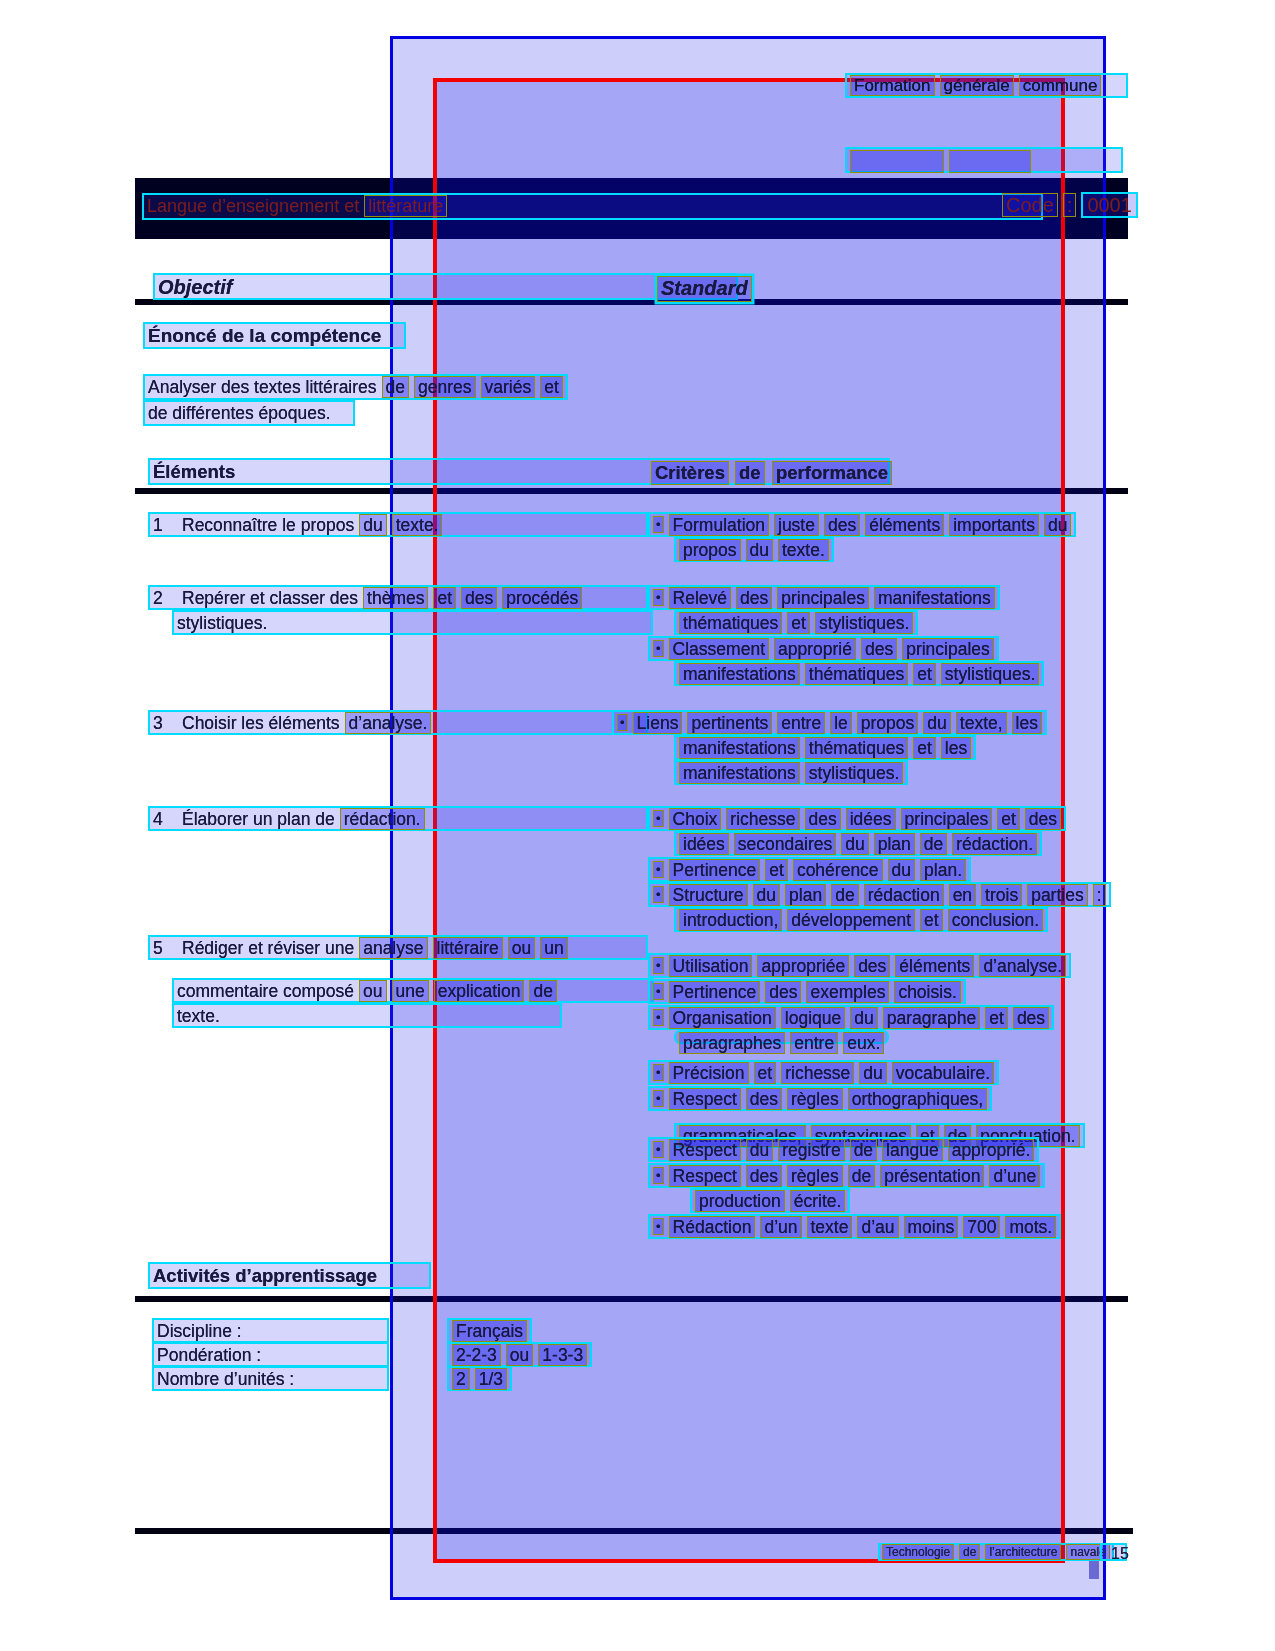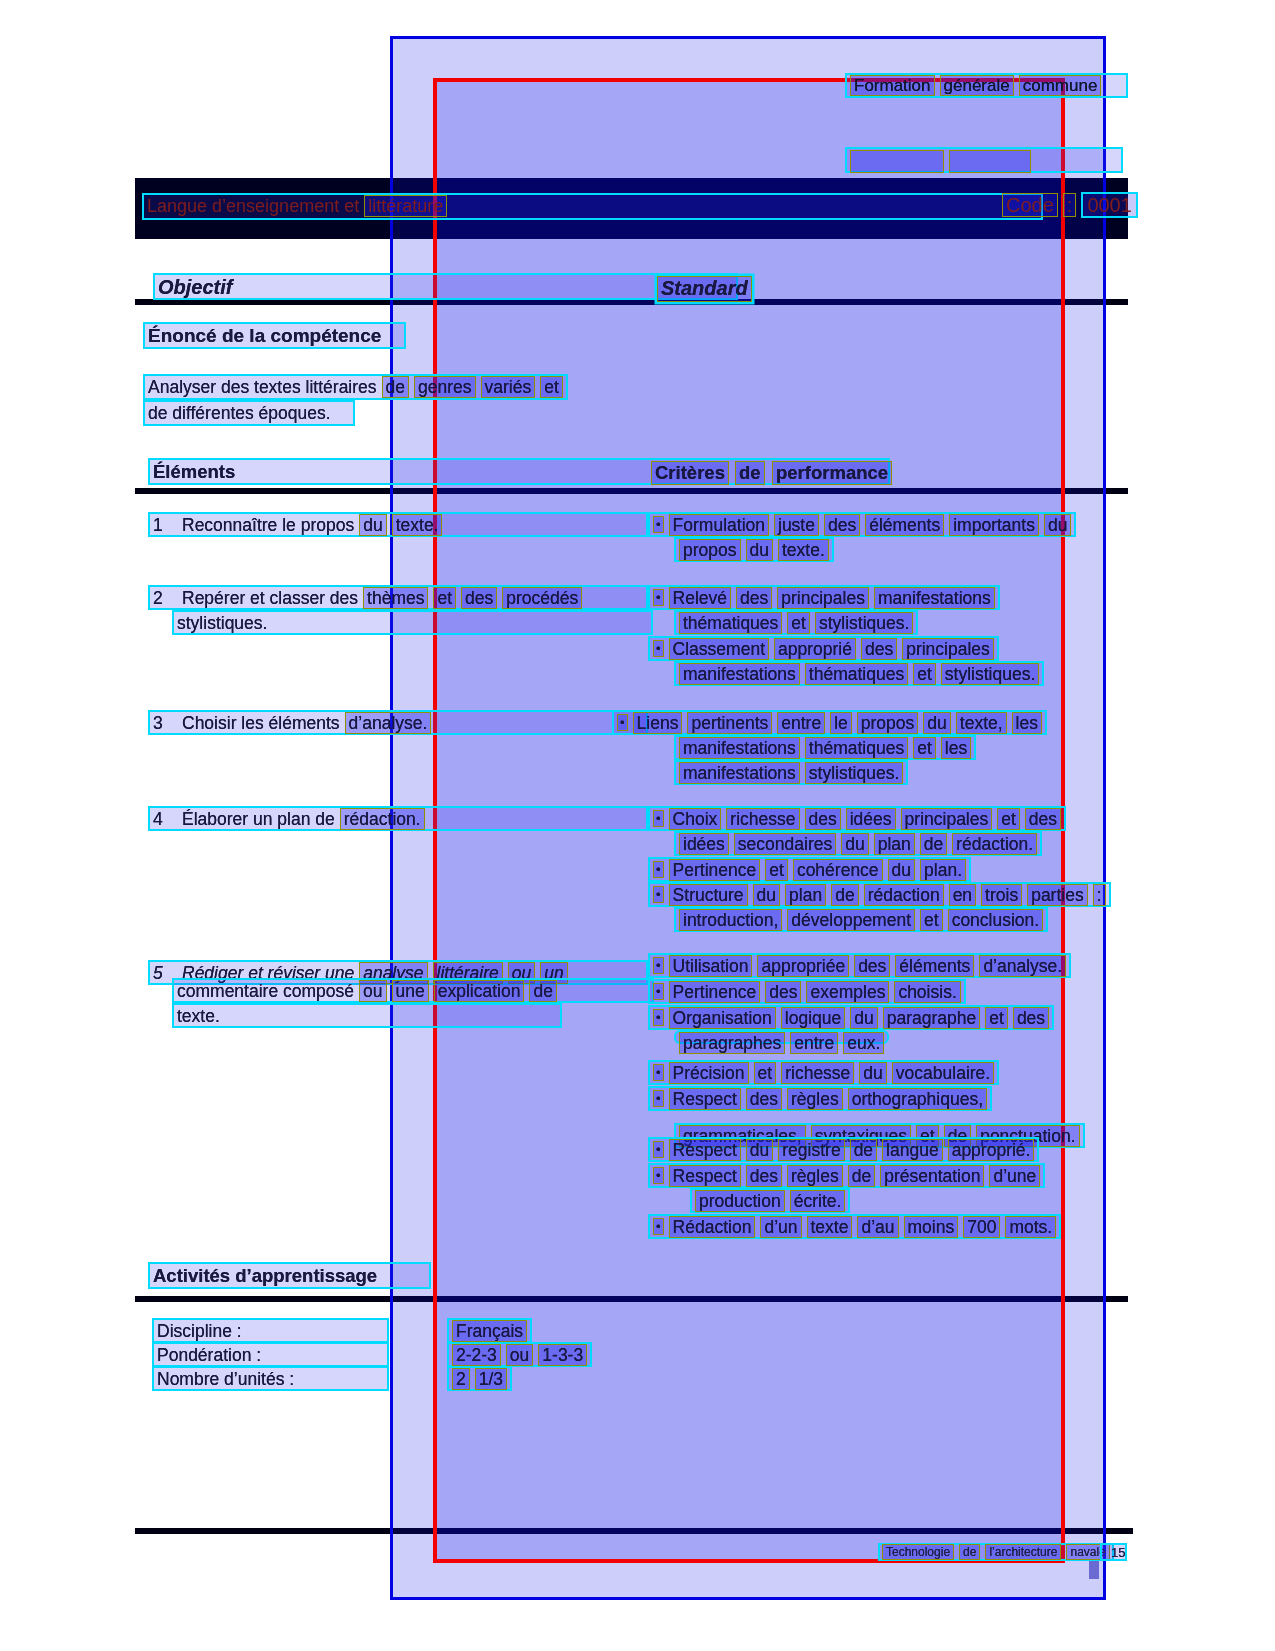--- a/index.html
+++ b/index.html
@@ -65,21 +65,21 @@
       <div class="row lb" style="left: 148px; top: 710px; width: 500px; height: 25px;"><span class="seg" style="display: inline-block; width: 24px;">3</span><span class="seg">Choisir les éléments</span><span class="seg wb">d’analyse.</span></div>
       <div class="row lb" style="left: 612px; top: 710px; height: 25px;"><span class="seg wb bu">•</span><span class="seg wb">Liens</span><span class="seg wb">pertinents</span><span class="seg wb">entre</span><span class="seg wb">le</span><span class="seg wb">propos</span><span class="seg wb">du</span><span class="seg wb">texte,</span><span class="seg wb">les</span></div>
       <div class="row lb" style="left: 674px; top: 735px; height: 25px;"><span class="seg wb">manifestations</span><span class="seg wb">thématiques</span><span class="seg wb">et</span><span class="seg wb">les</span></div>
       <div class="row lb" style="left: 674px; top: 760px; height: 25px;"><span class="seg wb">manifestations</span><span class="seg wb">stylistiques.</span></div>
       <div class="row lb" style="left: 148px; top: 806px; width: 500px; height: 25px;"><span class="seg" style="display: inline-block; width: 24px;">4</span><span class="seg">Élaborer un plan de</span><span class="seg wb">rédaction.</span></div>
       <div class="row lb" style="left: 648px; top: 806px; height: 25px;"><span class="seg wb bu">•</span><span class="seg wb">Choix</span><span class="seg wb">richesse</span><span class="seg wb">des</span><span class="seg wb">idées</span><span class="seg wb">principales</span><span class="seg wb">et</span><span class="seg wb">des</span></div>
       <div class="row lb" style="left: 674px; top: 831px; height: 25px;"><span class="seg wb">idées</span><span class="seg wb">secondaires</span><span class="seg wb">du</span><span class="seg wb">plan</span><span class="seg wb">de</span><span class="seg wb">rédaction.</span></div>
       <div class="row lb" style="left: 648px; top: 857px; height: 25px;"><span class="seg wb bu">•</span><span class="seg wb">Pertinence</span><span class="seg wb">et</span><span class="seg wb">cohérence</span><span class="seg wb">du</span><span class="seg wb">plan.</span></div>
       <div class="row lb" style="left: 648px; top: 882px; height: 25px;"><span class="seg wb bu">•</span><span class="seg wb">Structure</span><span class="seg wb">du</span><span class="seg wb">plan</span><span class="seg wb">de</span><span class="seg wb">rédaction</span><span class="seg wb">en</span><span class="seg wb">trois</span><span class="seg wb">parties</span><span class="seg wb">:</span></div>
       <div class="row lb" style="left: 674px; top: 907px; height: 25px;"><span class="seg wb">introduction,</span><span class="seg wb">développement</span><span class="seg wb">et</span><span class="seg wb">conclusion.</span></div>
-      <div class="row lb" style="left: 148px; top: 960px; width: 500px; height: 25px; font-style: italic;"><span class="seg" style="display: inline-block; width: 24px;">5</span><span class="seg">Rédiger et réviser une</span><span class="seg wb">analyse</span><span class="seg wb">littéraire</span><span class="seg wb">ou</span><span class="seg wb">un</span></div>
+      <div class="row lb" style="left: 148px; top: 935px; width: 500px; height: 25px;"><span class="seg" style="display: inline-block; width: 24px;">5</span><span class="seg">Rédiger et réviser une</span><span class="seg wb">analyse</span><span class="seg wb">littéraire</span><span class="seg wb">ou</span><span class="seg wb">un</span></div>
       <div class="row lb" style="left: 172px; top: 978px; width: 482px; height: 25px;"><span class="seg">commentaire composé</span><span class="seg wb">ou</span><span class="seg wb">une</span><span class="seg wb">explication</span><span class="seg wb">de</span></div>
       <div class="row lb" style="left: 172px; top: 1003px; width: 390px; height: 25px;"><span class="seg">texte.</span></div>
       <div class="row lb" style="left: 648px; top: 953px; height: 25px;"><span class="seg wb bu">•</span><span class="seg wb">Utilisation</span><span class="seg wb">appropriée</span><span class="seg wb">des</span><span class="seg wb">éléments</span><span class="seg wb">d’analyse.</span></div>
       <div class="row lb" style="left: 648px; top: 979px; height: 25px;"><span class="seg wb bu">•</span><span class="seg wb">Pertinence</span><span class="seg wb">des</span><span class="seg wb">exemples</span><span class="seg wb">choisis.</span></div>
       <div class="row lb" style="left: 648px; top: 1005px; height: 25px;"><span class="seg wb bu">•</span><span class="seg wb">Organisation</span><span class="seg wb">logique</span><span class="seg wb">du</span><span class="seg wb">paragraphe</span><span class="seg wb">et</span><span class="seg wb">des</span></div>
       <div class="row lb" style="left: 674px; top: 1030px; height: 14px; border-radius: 6px;"><span class="seg wb">paragraphes</span><span class="seg wb">entre</span><span class="seg wb">eux.</span></div>
       <div class="row lb" style="left: 648px; top: 1060px; height: 25px;"><span class="seg wb bu">•</span><span class="seg wb">Précision</span><span class="seg wb">et</span><span class="seg wb">richesse</span><span class="seg wb">du</span><span class="seg wb">vocabulaire.</span></div>
       <div class="row lb" style="left: 648px; top: 1086px; height: 25px;"><span class="seg wb bu">•</span><span class="seg wb">Respect</span><span class="seg wb">des</span><span class="seg wb">règles</span><span class="seg wb">orthographiques,</span></div>
       <div class="row lb" style="left: 674px; top: 1111px; height: 25px; margin-top: 12px;"><span class="seg wb">grammaticales,</span><span class="seg wb">syntaxiques</span><span class="seg wb">et</span><span class="seg wb">de</span><span class="seg wb">ponctuation.</span></div>
       <div class="row lb" style="left: 648px; top: 1137px; height: 25px;"><span class="seg wb bu">•</span><span class="seg wb">Respect</span><span class="seg wb">du</span><span class="seg wb">registre</span><span class="seg wb">de</span><span class="seg wb">langue</span><span class="seg wb">approprié.</span></div>
@@ -87,15 +87,15 @@
       <div class="row lb" style="left: 674px; top: 1188px; height: 25px; margin-left: 16px;"><span class="seg wb">production</span><span class="seg wb">écrite.</span></div>
       <div class="row lb" style="left: 648px; top: 1214px; height: 25px;"><span class="seg wb bu">•</span><span class="seg wb">Rédaction</span><span class="seg wb">d’un</span><span class="seg wb">texte</span><span class="seg wb">d’au</span><span class="seg wb">moins</span><span class="seg wb">700</span><span class="seg wb">mots.</span></div>
       <div class="row lb" style="left: 148px; top: 1262px; width: 283px; height: 27px; font-size: 18.5px;"><span class="seg" style="font-weight: bold;">Activités d’apprentissage</span></div>
       <div class="row lb" style="left: 152px; top: 1318px; width: 237px; height: 25px;"><span class="seg">Discipline :</span></div>
       <div class="row lb" style="left: 447px; top: 1318px; height: 25px;"><span class="seg wb">Français</span></div>
       <div class="row lb" style="left: 152px; top: 1342px; width: 237px; height: 25px;"><span class="seg">Pondération :</span></div>
       <div class="row lb" style="left: 447px; top: 1342px; height: 25px;"><span class="seg wb">2-2-3</span><span class="seg wb">ou</span><span class="seg wb">1-3-3</span></div>
       <div class="row lb" style="left: 152px; top: 1366px; width: 237px; height: 25px;"><span class="seg">Nombre d’unités :</span></div>
       <div class="row lb" style="left: 447px; top: 1366px; height: 25px;"><span class="seg wb">2</span><span class="seg wb">1/3</span></div>
       <div class="row lb footer" style="left: 878px; top: 1543px; height: 18px; font-size: 12px;"><span class="seg wb">Technologie</span><span class="seg wb">de</span><span class="seg wb">l’architecture</span><span class="seg wb">navale</span></div>
-      <div class="row lb footer center" style="left: 1100px; top: 1543px; width: 27px; height: 18px; font-size: 13px; padding-left: 9px;"><span class="seg">15</span></div>
+      <div class="row lb footer center" style="left: 1100px; top: 1543px; width: 27px; height: 18px; font-size: 16px; padding-left: 9px;"><span class="seg">15</span></div>
     </div>
 </div>
 
 </body></html>

